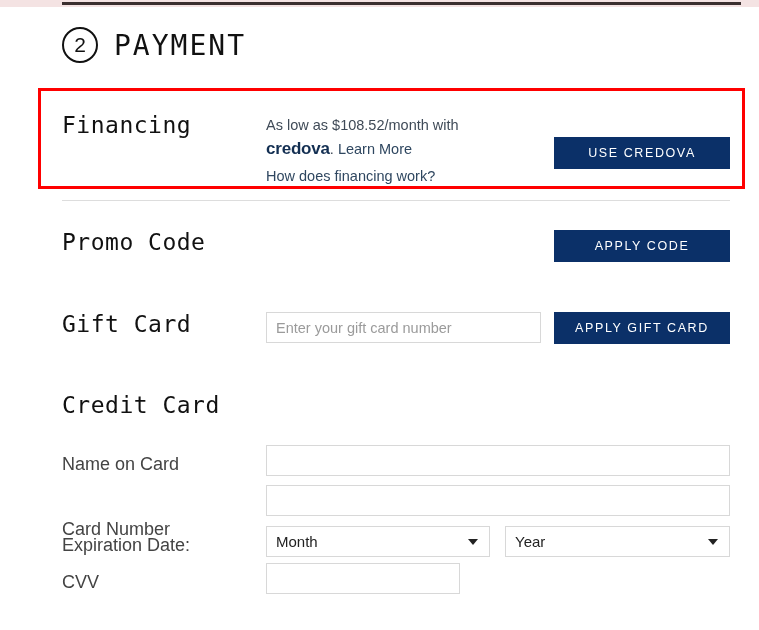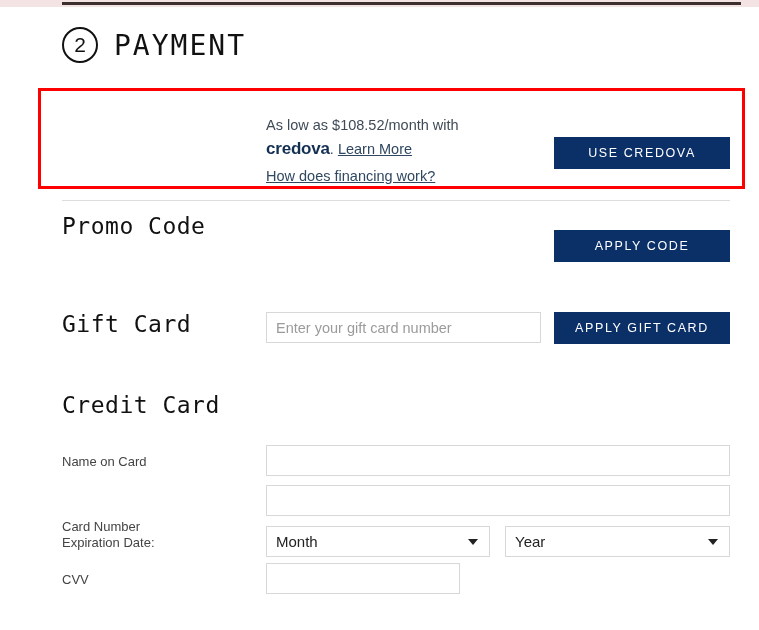--- a/index.html
+++ b/index.html
@@ -104,21 +104,20 @@
     color: #3f4a57;
   }
   .credova-logo {
     font-weight: bold;
     font-size: 17px;
     color: #132f52;
     letter-spacing: -0.2px;
   }
   .inline-link {
     color: #2f4760;
-    text-decoration: underline;
     font-size: 14.5px;
     cursor: pointer;
   }
   .link-block {
     position: absolute;
     left: 266px;
     top: 161px;
     font-size: 14.5px;
   }
 
@@ -162,21 +161,21 @@
     cursor: pointer;
     text-align: center;
     line-height: 32px;
     padding: 0;
   }
 
   
   .field-label {
     position: absolute;
     left: 62px;
-    font-size: 13px;
+    font-size: 18px;
     color: #444444;
   }
   .select-box {
     position: absolute;
     height: 31px;
     border: 1px solid #d8d8d8;
     background: #ffffff;
     box-sizing: border-box;
     font-size: 15px;
     color: #222222;
@@ -201,38 +200,39 @@
 <div class="top-band"></div>
 <div class="top-rule"></div>
 
 <div class="page">
 
   <div class="section-head">
     <div class="step-circle">2</div>
     <div class="squarish section-title">PAYMENT</div>
   </div>
 
+  <div class="squarish row-label" style="left:62px; top:105px;">Financing</div>
 
   <div class="financing-copy">
     <span>As low as $108.52/month with</span><br>
     <span class="credova-logo">credova</span><span>.</span>
     <span class="inline-link">Learn More</span>
   </div>
 
   <div class="link-block">
     <span class="inline-link">How does financing work?</span>
   </div>
 
   <button class="btn" style="top:130px;">USE CREDOVA</button>
 
   <div class="redbox"></div>
 
   <div class="divider" style="top:193px;"></div>
 
-  <div class="squarish row-label" style="left:62px; top:206px;">Promo Code</div>
+  <div class="squarish row-label" style="left:62px; top:222px;">Promo Code</div>
   <button class="btn" style="top:223px;">APPLY CODE</button>
 
   <div class="squarish row-label" style="left:62px; top:304px;">Gift Card</div>
   <input class="text-input" style="left: 266px; top: 305px; width: 275px;" type="text" placeholder="Enter your gift card number">
   <button class="btn" style="top:305px;">APPLY GIFT CARD</button>
 
   <div class="squarish row-label" style="left:62px; top:385px;">Credit Card</div>
 
   <div class="field-label" style="top:447px;">Name on Card</div>
   <input class="text-input" style="left: 266px; top: 438px; width: 464px;" type="text">

